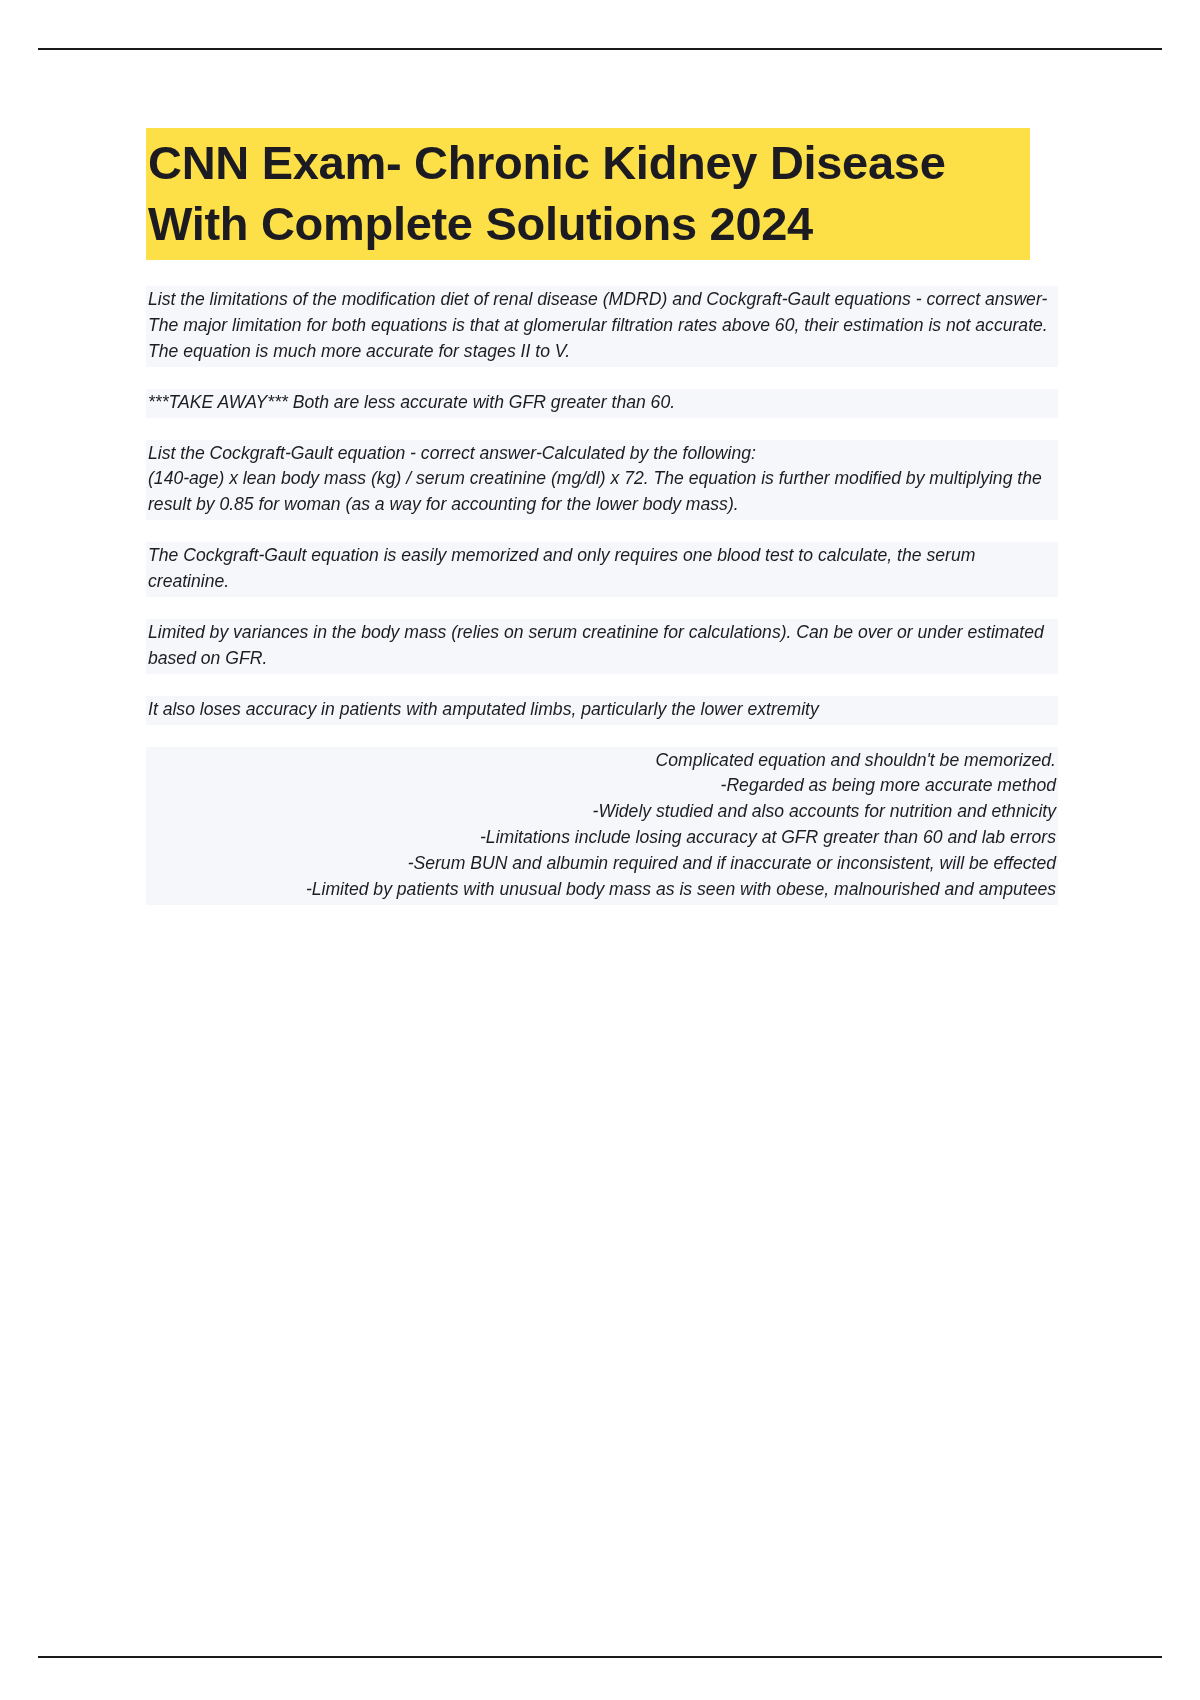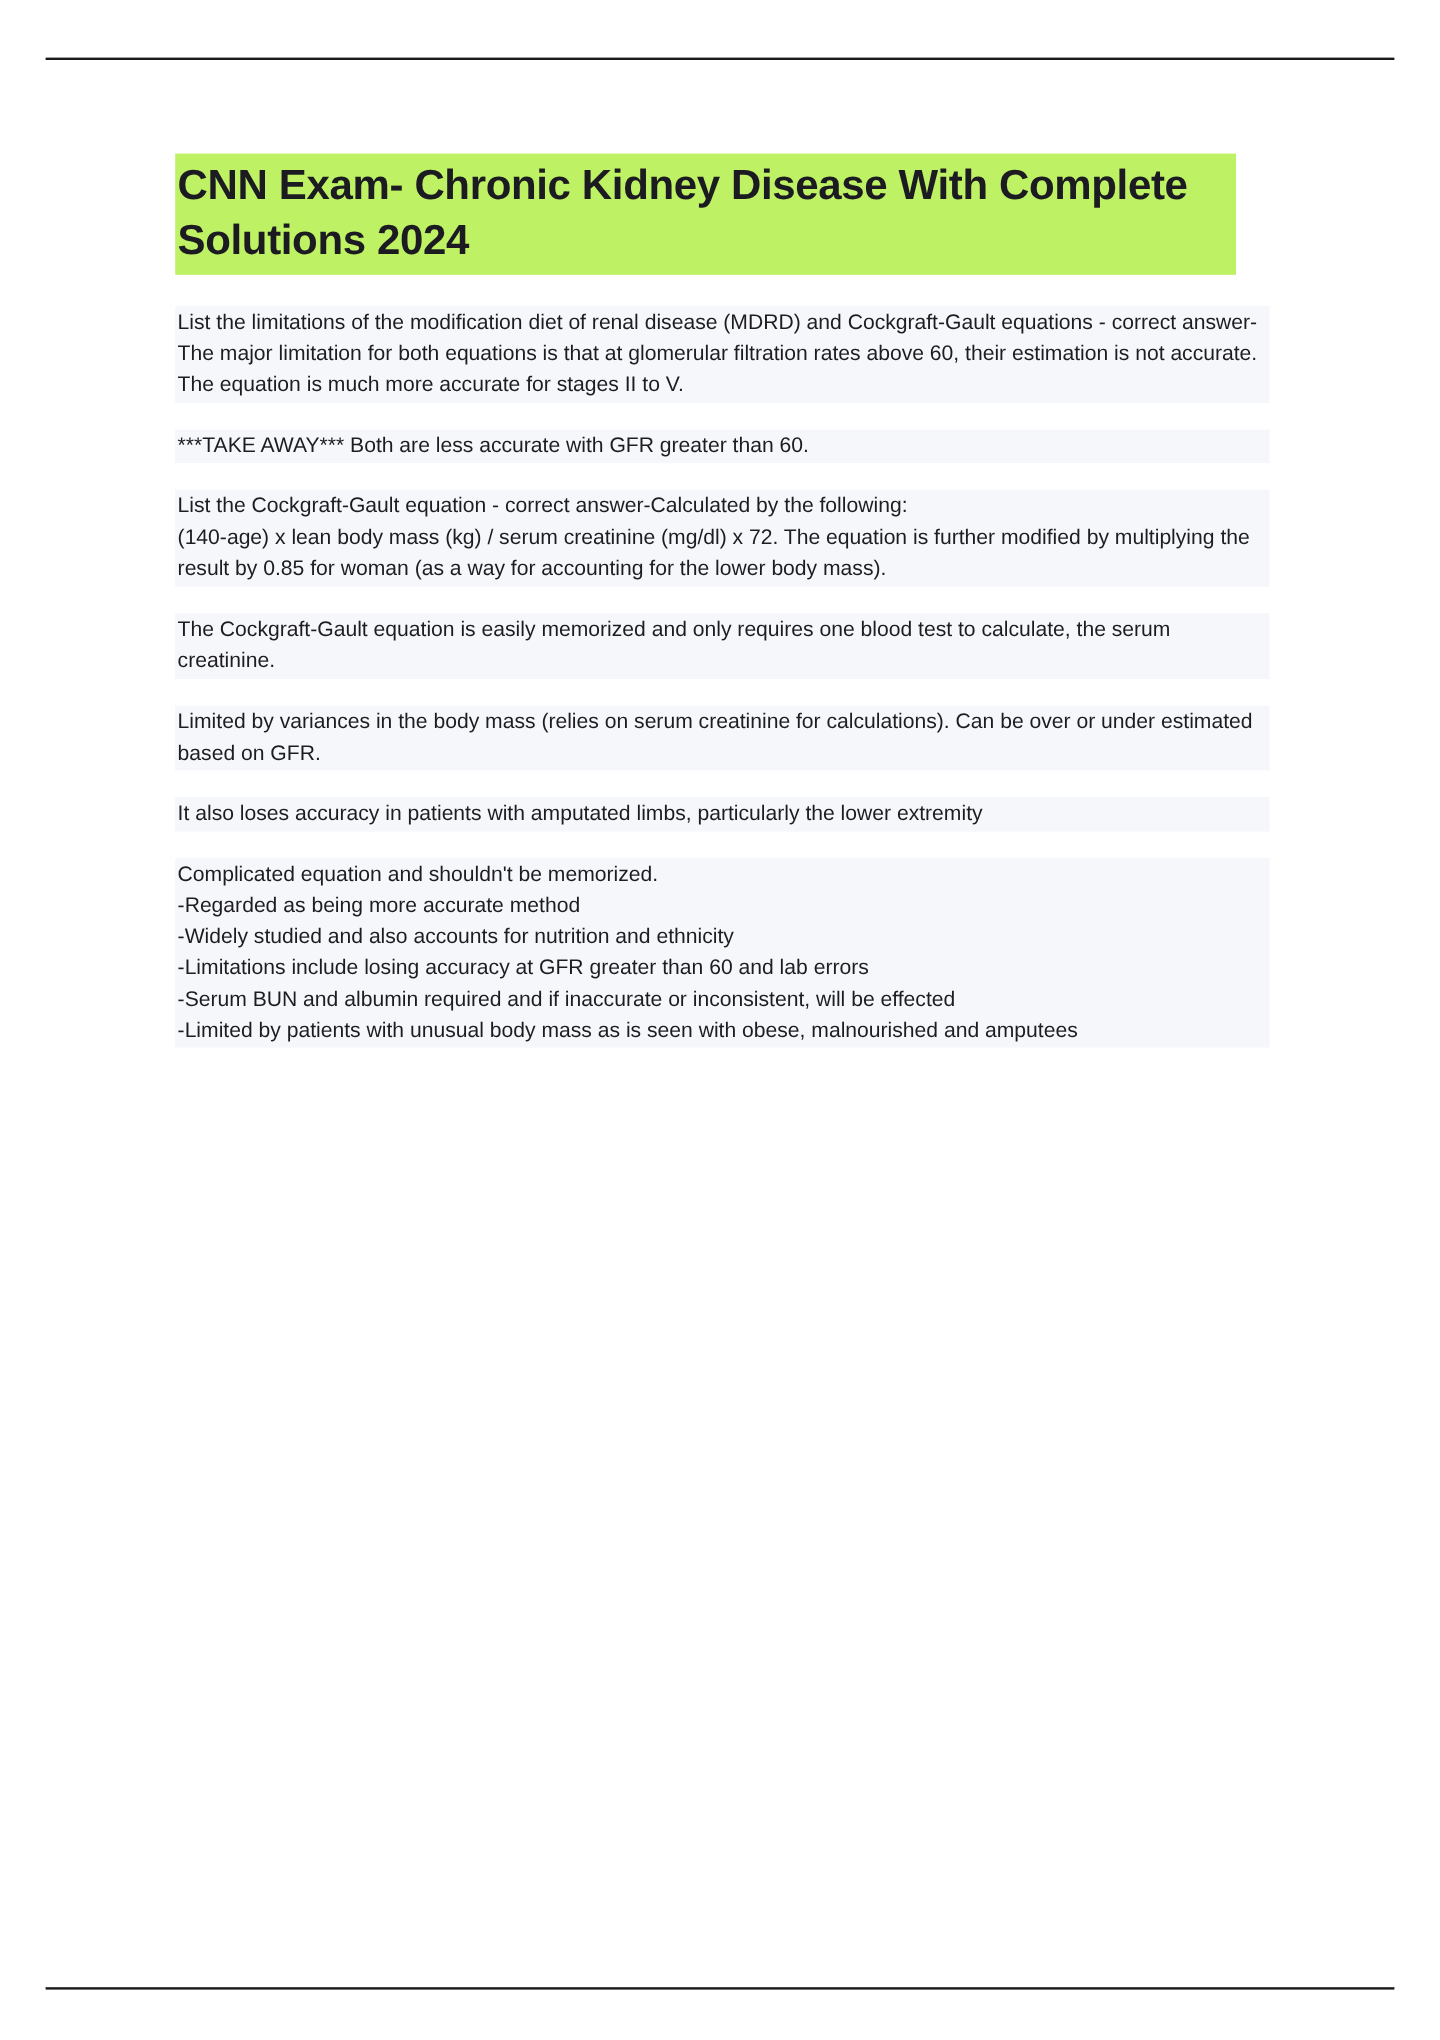--- a/index.html
+++ b/index.html
@@ -31,41 +31,42 @@
   .rule.bottom { bottom: 42px; }
 
   .content {
     position: absolute;
     left: 146px;
     top: 128px;
     width: 912px;
   }
 
   .doc-title {
-    font-size: 35px;
+    font-size: 47px;
     line-height: 1.30;
     font-weight: bold;
     color: #1b1b21;
     letter-spacing: -0.3px;
-    background: #bef264;
+    background: #fde047;
     margin: 0 0 26px 0;
     padding: 4px 2px 6px 2px;
     max-width: 880px;
   }
 
   .block {
     font-size: 17.6px;
     line-height: 1.47;
     color: #1c1c22;
     background: #f6f7fa;
     margin: 13px 0 22px 0;
     padding: 1px 2px 2px 2px;
     white-space: pre-wrap;
+    font-style: italic;
   }
-  .block.last { margin-bottom: 0; }
+  .block.last { margin-bottom: 0; text-align: right; }
 </style>
 </head>
 <body>
 
 <div class="page">
 
   <div class="rule top"></div>
 
   <div class="content">
 

